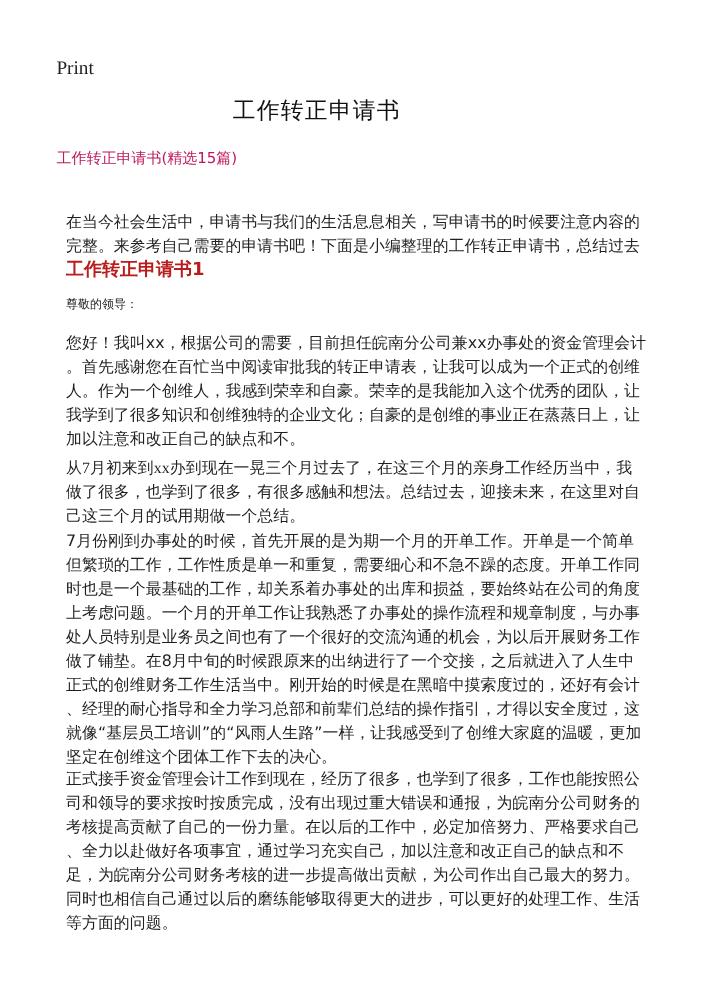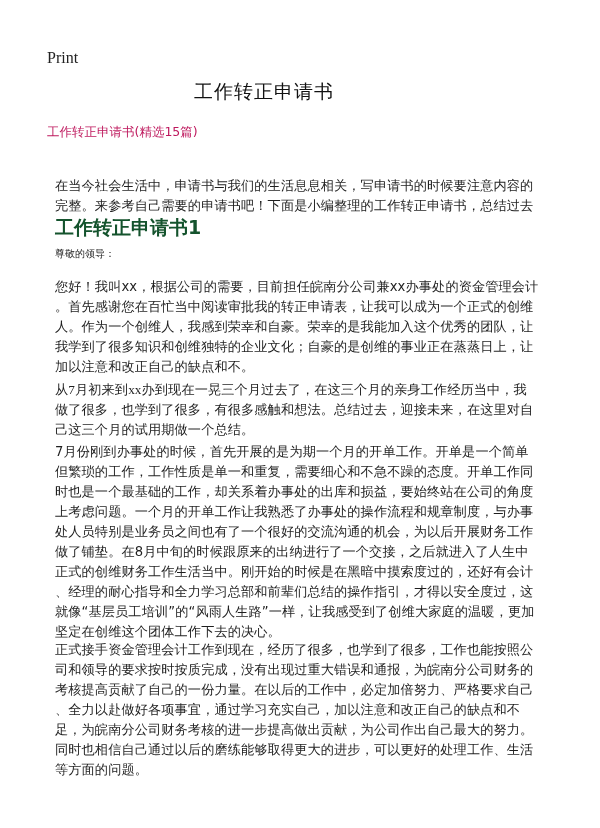--- a/index.html
+++ b/index.html
@@ -20,21 +20,21 @@
       font-size: 12.5px; color: #be185d;
     }
     .para {
       position: absolute; left: 55px; width: 520px;
       font-size: 13.2px; line-height: 20px; color: #1f1f1f;
       letter-spacing: 0.1px;
     }
     .para .line { display: block; white-space: nowrap; }
     .section-heading {
       position: absolute; left: 55px; top: 215px;
-      font-size: 19px; font-weight: bold; color: #14532d;
+      font-size: 15px; font-weight: bold; color: #b91c1c;
     }
     .salutation {
       position: absolute; left: 55px; top: 247px;
       font-size: 10px; color: #1f1f1f;
     }
   </style>
 </head>
 <body>
 
 <div>

